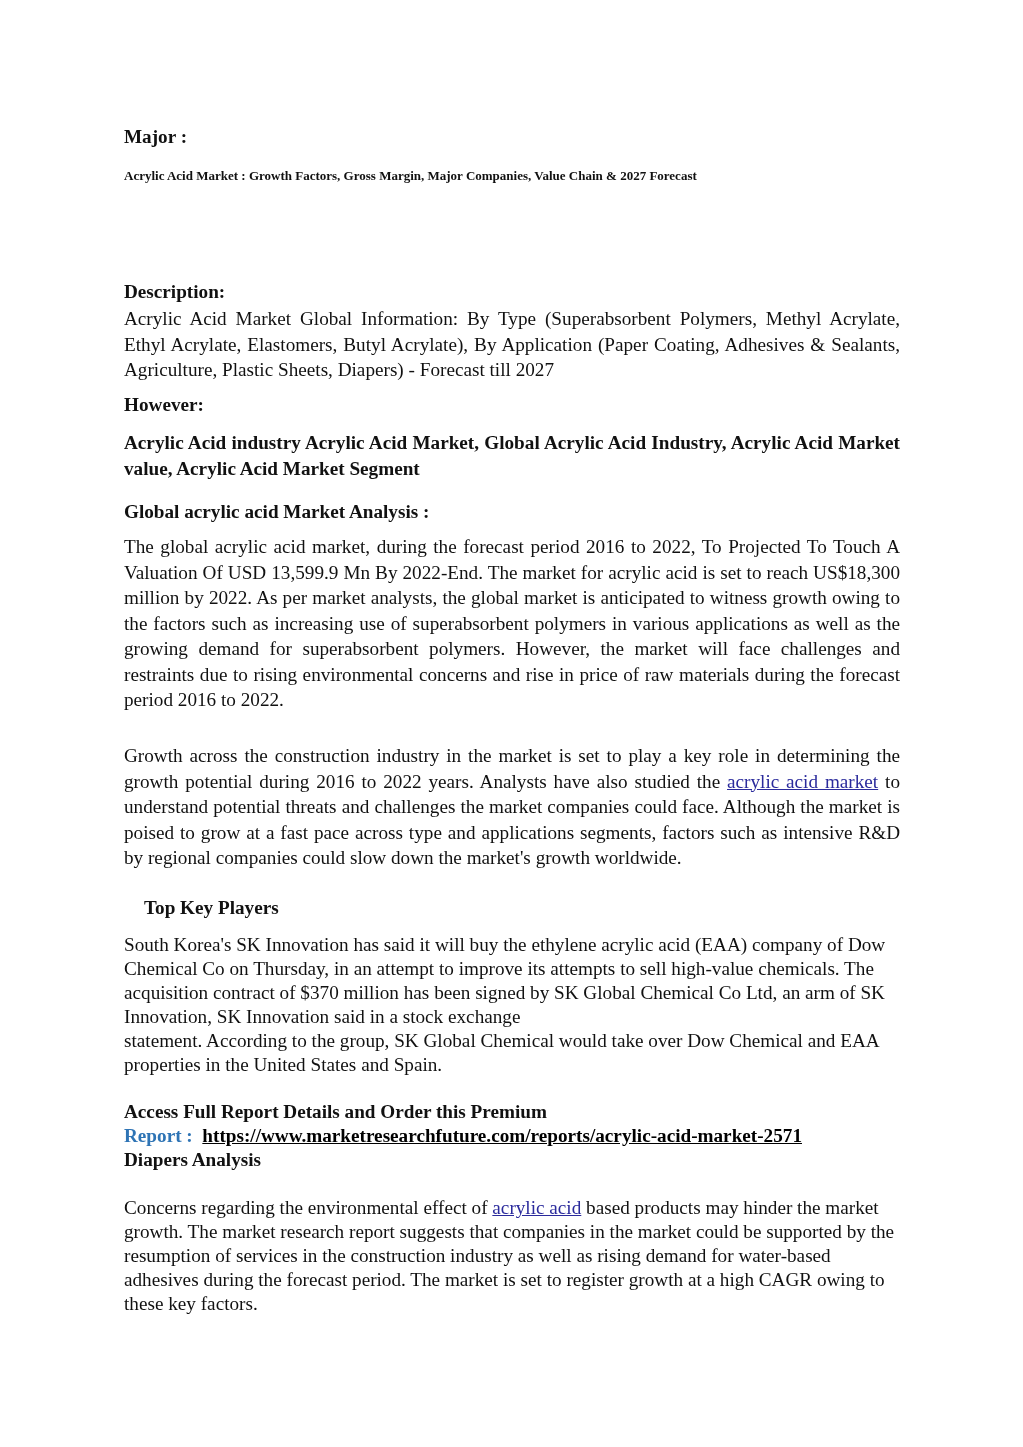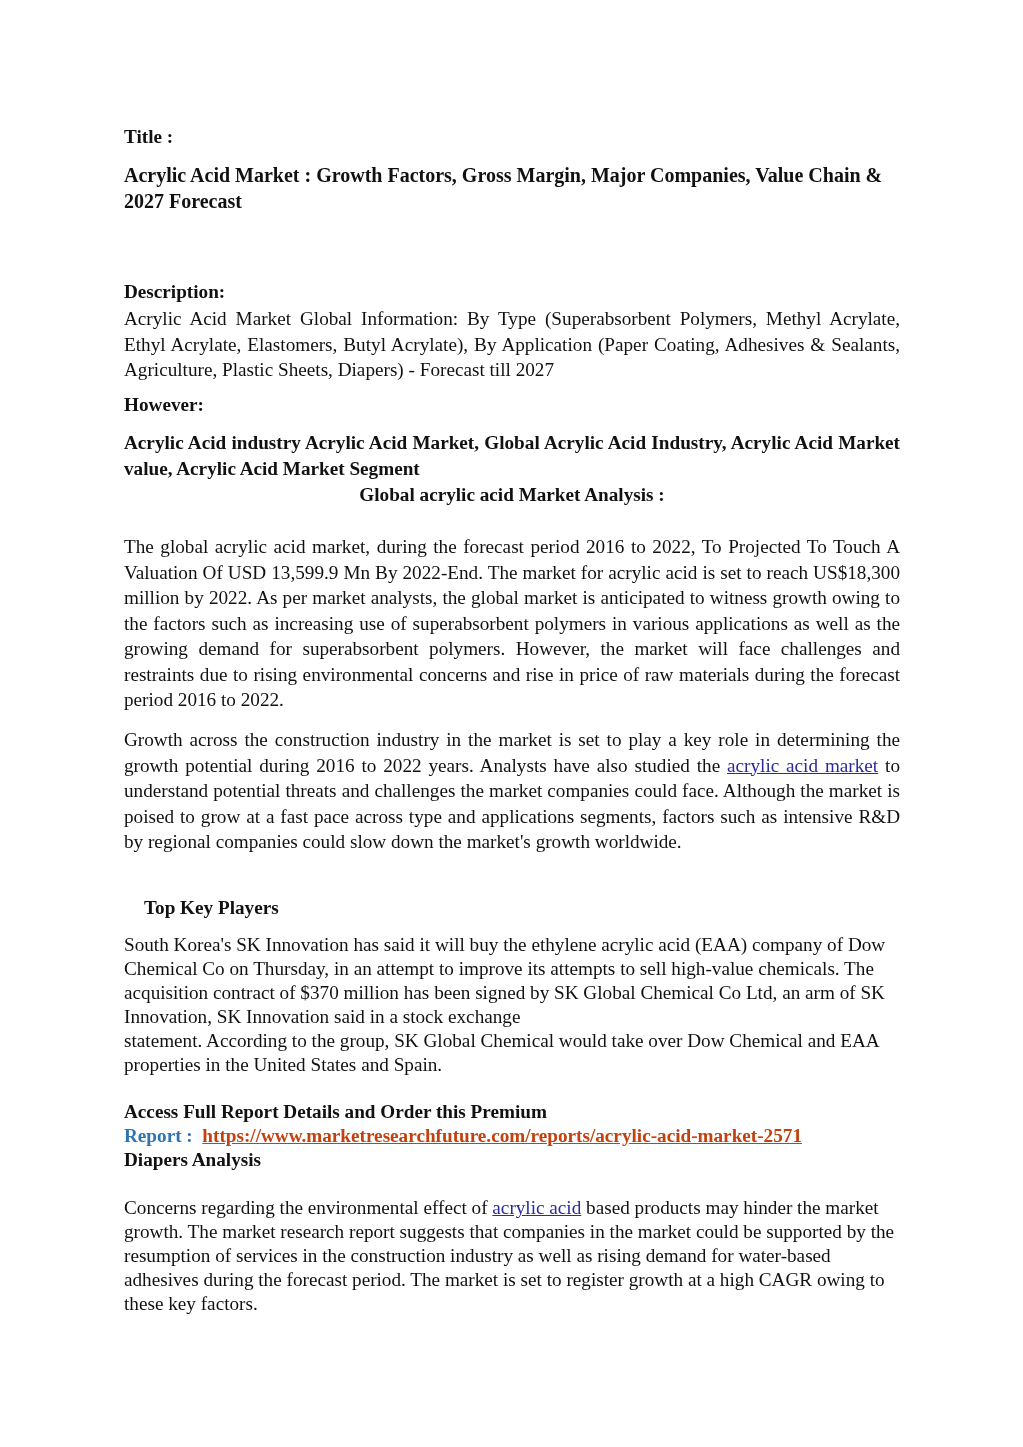--- a/index.html
+++ b/index.html
@@ -9,44 +9,44 @@
       color: #111111;
     }
     .page {
       position: absolute; left: 124px; top: 0; width: 776px;
     }
     .blk { position: absolute; left: 0; width: 776px; font-size: 19.2px; line-height: 25.5px; }
     .bold { font-weight: bold; }
     .just { text-align: justify; text-align-last: left; }
     a.link { color: #2a2a9c; text-decoration: underline; }
     .report-label { color: #2e74b5; font-weight: bold; }
-    a.report-url { color: #c2410c; font-weight: bold; }
+    a.report-url { color: #000000; font-weight: bold; }
   </style>
 </head>
 <body>
 
 <div class="page">
 
-  <div class="blk bold" style="top:124px;">Title :</div>
+  <div class="blk bold" style="top:124px;">Major :</div>
 
-  <div class="blk bold" style="top:163px; font-size:20px;">Acrylic Acid Market : Growth Factors, Gross Margin, Major Companies, Value Chain &amp; 2027 Forecast</div>
+  <div class="blk bold" style="top:163px; font-size:13px;">Acrylic Acid Market : Growth Factors, Gross Margin, Major Companies, Value Chain &amp; 2027 Forecast</div>
 
   <div class="blk bold" style="top:268px;margin-top:11px;">Description:</div>
 
   <div class="blk just" style="top:306px;">Acrylic Acid Market Global Information: By Type (Superabsorbent Polymers, Methyl Acrylate, Ethyl Acrylate, Elastomers, Butyl Acrylate), By Application (Paper Coating, Adhesives &amp; Sealants, Agriculture, Plastic Sheets, Diapers) - Forecast till 2027</div>
 
   <div class="blk bold" style="top:392px;">However:</div>
 
   <div class="blk bold just" style="top:430px;">Acrylic Acid industry Acrylic Acid Market, Global Acrylic Acid Industry, Acrylic Acid Market value, Acrylic Acid Market Segment</div>
 
-  <div class="blk bold" style="top:482px;text-align:center;">Global acrylic acid Market Analysis :</div>
+  <div class="blk bold" style="top:499px;">Global acrylic acid Market Analysis :</div>
 
   <div class="blk just" style="top:534px;">The global acrylic acid market, during the forecast period 2016 to 2022, To Projected To Touch A Valuation Of USD 13,599.9 Mn By 2022-End. The market for acrylic acid is set to reach US$18,300 million by 2022. As per market analysts, the global market is anticipated to witness growth owing to the factors such as increasing use of superabsorbent polymers in various applications as well as the growing demand for superabsorbent polymers. However, the market will face challenges and restraints due to rising environmental concerns and rise in price of raw materials during the forecast period 2016 to 2022.</div>
 
-  <div class="blk just" style="top:727px;">
+  <div class="blk just" style="top:743px;">
     <span>Growth across the construction industry in the market is set to play a key role in determining the growth potential during 2016 to 2022 years. Analysts have also studied the </span><a class="link" href="#">acrylic acid market</a><span> to understand potential threats and challenges the market companies could face. Although the market is poised to grow at a fast pace across type and applications segments, factors such as intensive R&amp;D by regional companies could slow down the market's growth worldwide.</span>
   </div>
 
   <div class="blk bold" style="top:895px; left:6px;margin-left:14px;">Top Key Players</div>
 
   <div class="blk" style="top:933px; line-height:24px; width:780px;">South Korea's SK Innovation has said it will buy the ethylene acrylic acid (EAA) company of Dow Chemical Co on Thursday, in an attempt to improve its attempts to sell high-value chemicals.  The acquisition contract of $370 million has been signed by SK Global Chemical Co Ltd, an arm of SK Innovation, SK Innovation said in a stock exchange</div>
   <div class="blk" style="top:1029px; line-height:24px; width:780px;">statement.  According to the group, SK Global Chemical would take over Dow Chemical and EAA properties in the United States and Spain.</div>
 
   <div class="blk bold" style="top:1100px; line-height:24px;">Access Full Report Details and Order this Premium</div>
   <div class="blk" style="top:1124px; line-height:24px;">

